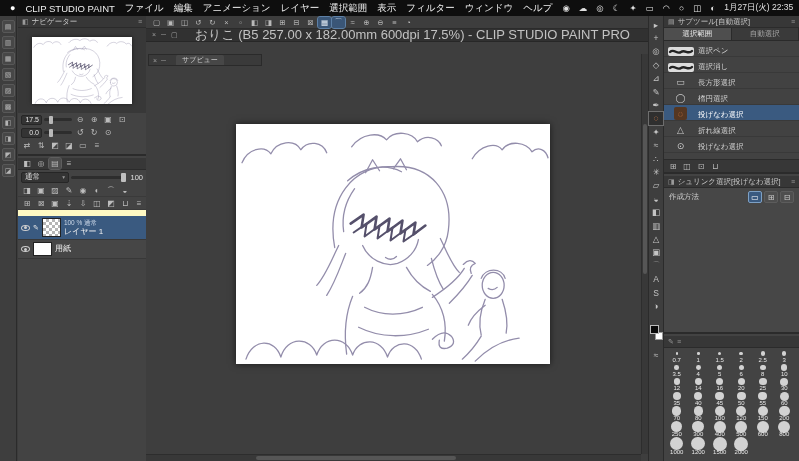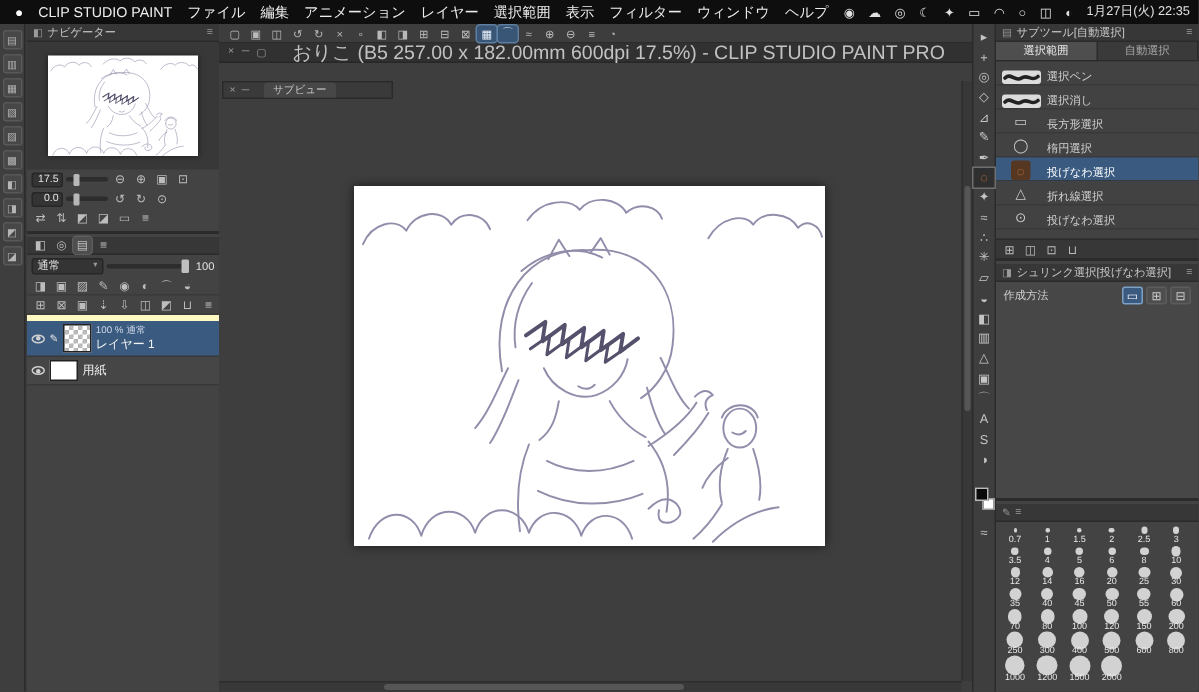--- a/index.html
+++ b/index.html
@@ -43,21 +43,21 @@
   .lp-tabs{height:12px;background:#373737;border-bottom:1px solid #2b2b2b}
   .lp-tab-active{background:#4e4e4e;outline:1px solid #5e5e5e}
   .blend-row{height:14px}
   .blend-select{width:48px;height:11px;background:#343434;border:1px solid #262626;border-radius:2px;
     display:flex;align-items:center;padding:0 3px;font-size:7.5px;color:#e0e0e0;flex:none}
   .blend-caret{margin-left:auto;font-size:5.5px;color:#999}
   .op-slider{flex:1;height:3px;background:#2d2d2d;border-radius:2px;position:relative}
   .op-thumb{position:absolute;right:0;top:-3px;width:5px;height:9px;background:#bfbfbf;border-radius:1px}
   .op-value{font-size:7.5px;color:#e0e0e0;width:15px;text-align:right}
   .icons-row{height:13px;border-bottom:1px solid #3a3a3a}
-  .layer-list{border-top:4px solid #fef9c3}
+  .layer-list{border-top:6px solid #fef9c3}
   .layer-row{display:flex;align-items:center;gap:3px;padding:2px 3px;background:#464646;border-bottom:1px solid #383838}
   .layer-row.selected{background:#3a5a80}
   .eye{width:9px;height:6px;border:1px solid #cfcfcf;border-radius:50%;position:relative;flex:none}
   .eye::after{content:"";position:absolute;left:50%;top:50%;width:3px;height:3px;margin:-1.5px 0 0 -1.5px;background:#cfcfcf;border-radius:50%}
   .edit-pen{font-size:7px;color:#e8e8e8;flex:none}
   .thumb-checker{width:19px;height:19px;flex:none;background:#fff;border:1px solid #222;
     background-image:linear-gradient(45deg,#b5b5b5 25%,transparent 25%,transparent 75%,#b5b5b5 75%),
     linear-gradient(45deg,#b5b5b5 25%,transparent 25%,transparent 75%,#b5b5b5 75%);
     background-size:6px 6px;background-position:0 0,3px 3px}
   .thumb-paper{width:19px;height:14px;flex:none;background:#fff;border:1px solid #222}

